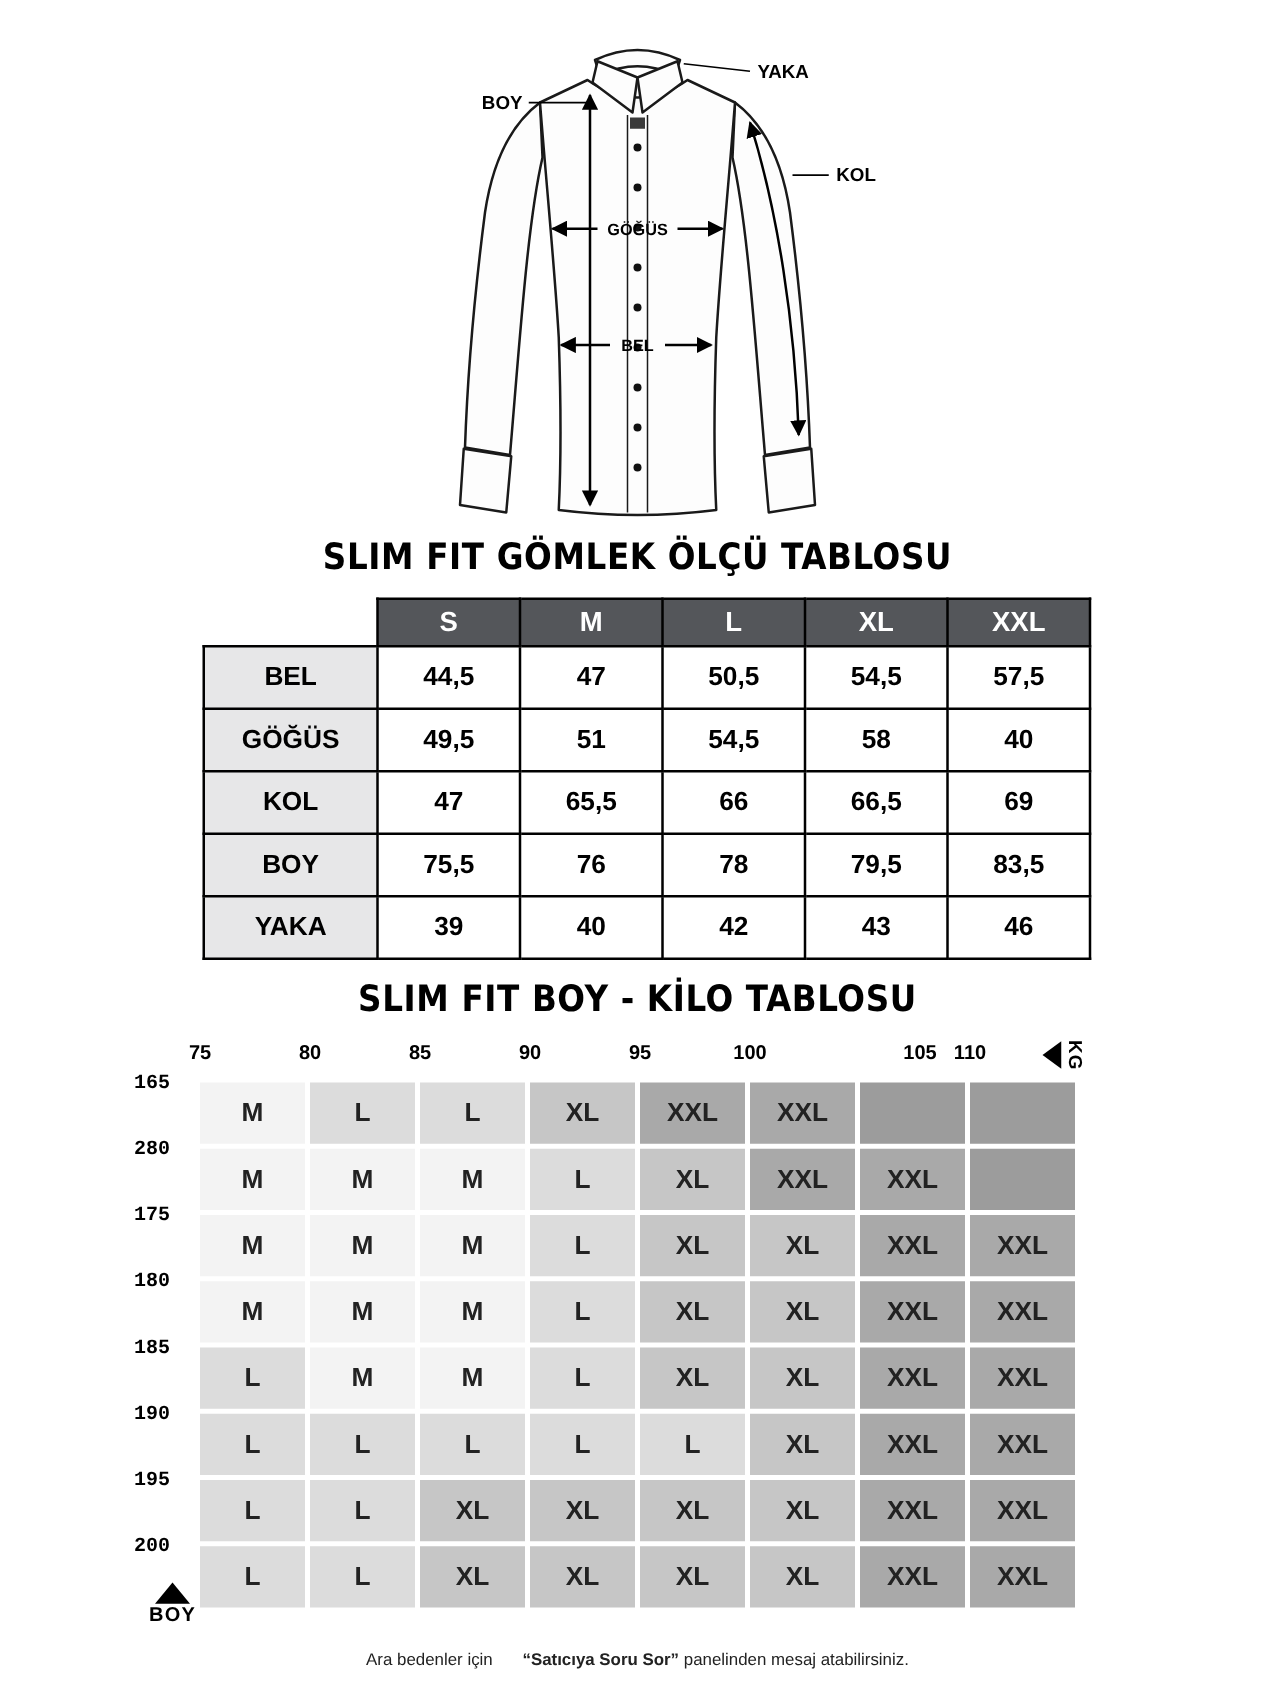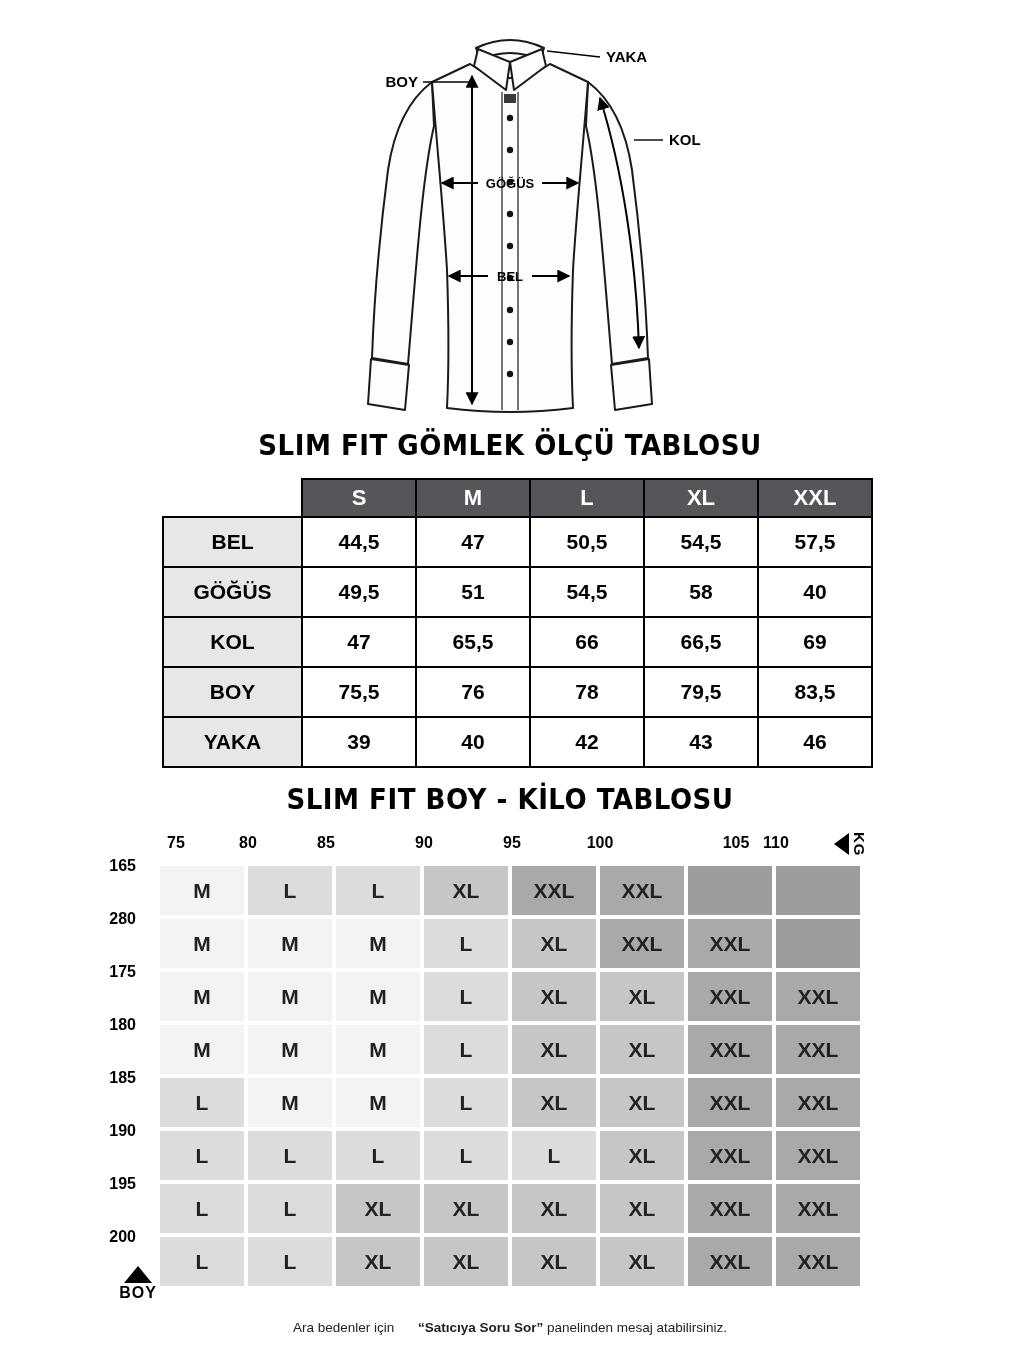--- a/index.html
+++ b/index.html
@@ -28,21 +28,21 @@
   
   .hm-grid {
     position:absolute; left:160px; top:866px; width:700px;
     display:grid; grid-template-columns:repeat(8,84px); grid-auto-rows:49px; gap:4px;
   }
   .hm-cell { display:flex; align-items:center; justify-content:center;
              font-size:21px; font-weight:600; color:#222; }
   .kg-ticks { position:absolute; left:160px; top:834px; width:700px; height:24px; }
   .kg-tick  { position:absolute; transform:translateX(-50%); font-size:16px; font-weight:bold; }
   .h-ticks  { position:absolute; left:96px; top:866px; width:54px; height:424px; }
-  .h-tick   { position:absolute; right:14px; width:40px; text-align:right; font-size:16px; font-weight:bold; }
+  .h-tick   { position:absolute; right:14px; width:40px; text-align:right; font-size:16px; font-weight:bold;font-family:Liberation Mono, monospace; }
   .kg-marker { position:absolute; left:834px; top:832px; display:flex; align-items:center; gap:2px; }
   .tri-left { width:0; height:0; border-top:11px solid transparent; border-bottom:11px solid transparent; border-right:15px solid #000; }
   .kg-text  { writing-mode:vertical-rl; font-size:15px; font-weight:bold; letter-spacing:1px; }
   .boy-marker { position:absolute; left:110px; top:1266px; width:56px; text-align:center; }
   .tri-up { width:0; height:0; margin:0 auto; border-left:14px solid transparent; border-right:14px solid transparent; border-bottom:17px solid #000; }
   .boy-text { font-size:16px; font-weight:bold; letter-spacing:1px; margin-top:1px; }
   
   .footer { position:absolute; top:1320px; width:100%; text-align:center; font-size:13.5px; color:#222; }
   .footer b { font-weight:bold;margin-left:20px; }
 </style>
@@ -158,23 +158,23 @@
           <td class="val">42</td>
           <td class="val">43</td>
           <td class="val">46</td>
         </tr>
       </tbody>
     </table>
 
   <div class="sec-title title-2">SLIM FIT BOY - KİLO TABLOSU</div>
 
   <div class="kg-ticks">
-      <div class="kg-tick" style="left: 16px;">75</div>
+      <div class="kg-tick" style="left: 0px;">75</div>
       <div class="kg-tick" style="left: 88px;">80</div>
-      <div class="kg-tick" style="left: 166px; text-align: center;">85</div>
+      <div class="kg-tick" style="left: 176px; text-align: center;">85</div>
       <div class="kg-tick" style="left: 264px;">90</div>
       <div class="kg-tick" style="left: 352px; text-align: center;">95</div>
       <div class="kg-tick" style="left: 440px;">100</div>
       <div class="kg-tick" style="left: 528px; margin-left: 48px;">105</div>
       <div class="kg-tick" style="left: 616px;">110</div>
     </div>
   <div class="kg-marker">
     <div class="tri-left"></div>
     <div class="kg-text">KG</div>
   </div>

